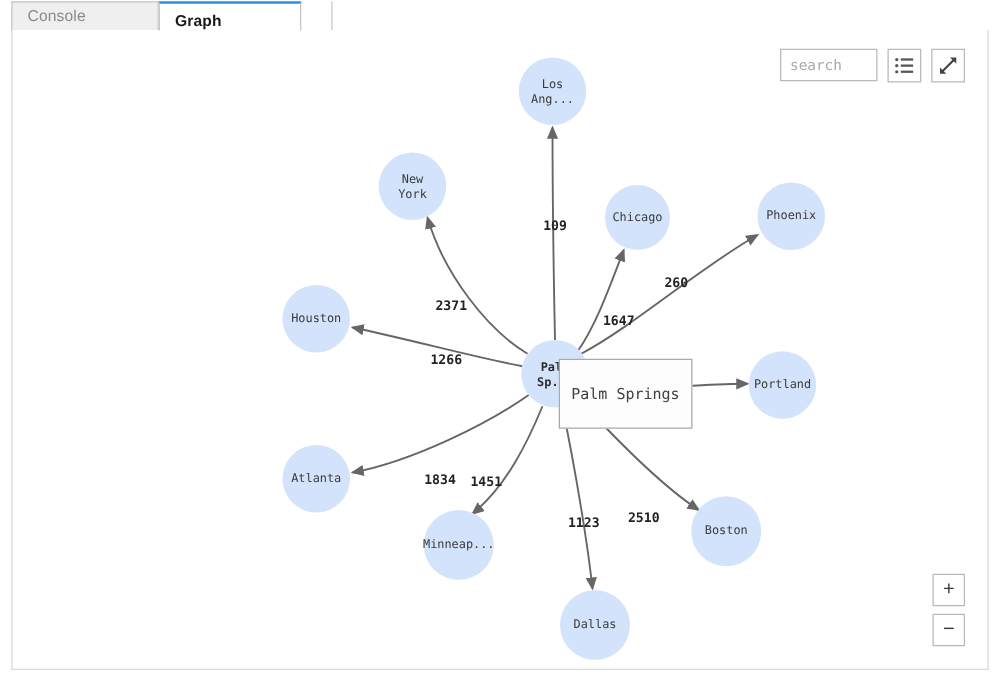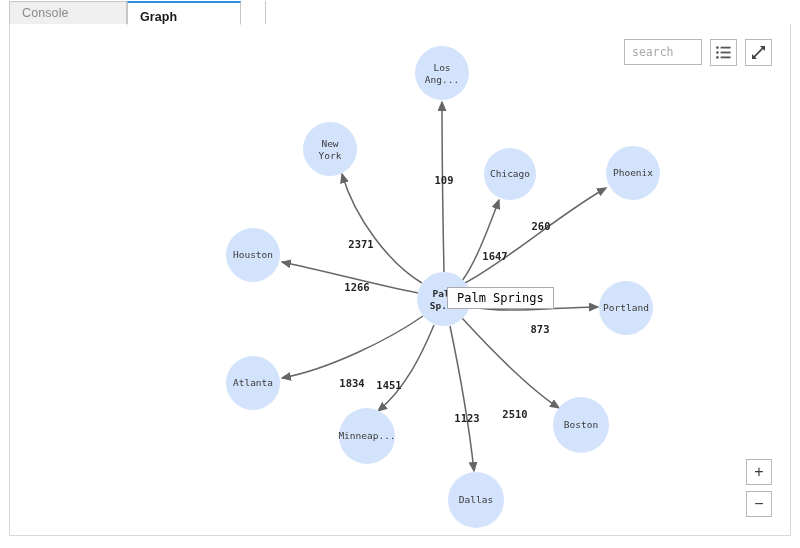--- a/index.html
+++ b/index.html
@@ -175,24 +175,24 @@
     dominant-baseline: middle;
   }
 
   
   .tooltip {
     position: absolute;
     left: 437px;
     top: 263px;
     background: #fdfdfd;
     border: 1px solid #a9a9a9;
-    padding: 3px 9px;
+    padding: 20px 9px;
     font-family: "DejaVu Sans Mono", monospace;
     font-size: 12px;
-    color: #000000;
+    color: #404040;
     white-space: nowrap;
     z-index: 15;
   }
 </style>
 </head>
 <body>
 
 <div id="app">
 
   <div class="tabbar">

